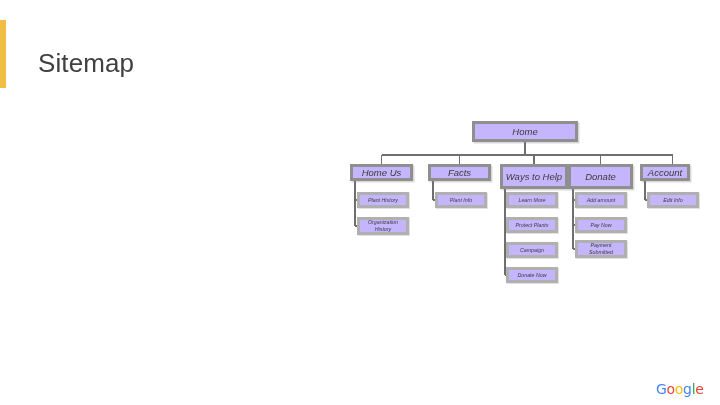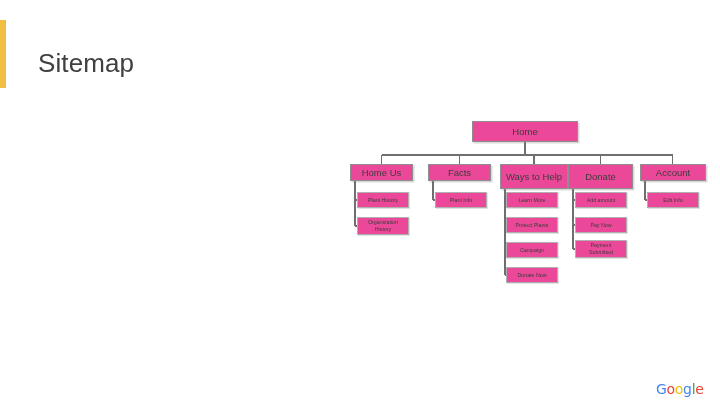--- a/index.html
+++ b/index.html
@@ -35,26 +35,27 @@
 
   
   .sitemap{
     position:absolute;left:340px;top:112px;width:380px;height:185px;
   }
   .sitemap svg{position:absolute;left:0;top:0;}
 
   .node{
     position:absolute;
     box-sizing:border-box;
-    background:#ec4899;
-    border:1px solid #15803d;
+    background:#c4b5fd;
+    border:3px solid #15803d;
     box-shadow:1.5px 1.5px 0 rgba(130,130,130,.30);
     display:flex;align-items:center;justify-content:center;
     text-align:center;
     color:#3c3c3c;
+    font-style:italic;
   }
   .node.root{
     font-size:9.5px;
     border-color:#8f8f8f;
   }
   .node.lvl2{
     font-size:9.5px;
     border-color:#8f8f8f;
   }
   .node.leaf{
@@ -122,21 +123,21 @@
         </div>
         <div class="node lvl2" style="left: 88px; top: 52px; width: 63px; height: 17px;">
           <span class="lbl">Facts</span>
         </div>
         <div class="node lvl2" style="left: 160px; top: 52px; width: 68px; height: 25px;">
           <span class="lbl">Ways to Help</span>
         </div>
         <div class="node lvl2" style="left: 228px; top: 52px; width: 65px; height: 25px;">
           <span class="lbl">Donate</span>
         </div>
-        <div class="node lvl2" style="left: 300px; top: 52px; width: 66px; height: 17px;">
+        <div class="node lvl2" style="left: 300px; top: 52px; width: 50px; height: 17px;">
           <span class="lbl">Account</span>
         </div>
         <div class="node leaf" style="left: 17px; top: 80px; width: 52px; height: 16px;">
           <span class="lbl">Plant History</span>
         </div>
         <div class="node leaf" style="left: 17px; top: 105px; width: 52px; height: 18px;">
           <span class="lbl">Organization History</span>
         </div>
         <div class="node leaf" style="left: 95px; top: 80px; width: 52px; height: 16px;">
           <span class="lbl">Plant Info</span>

